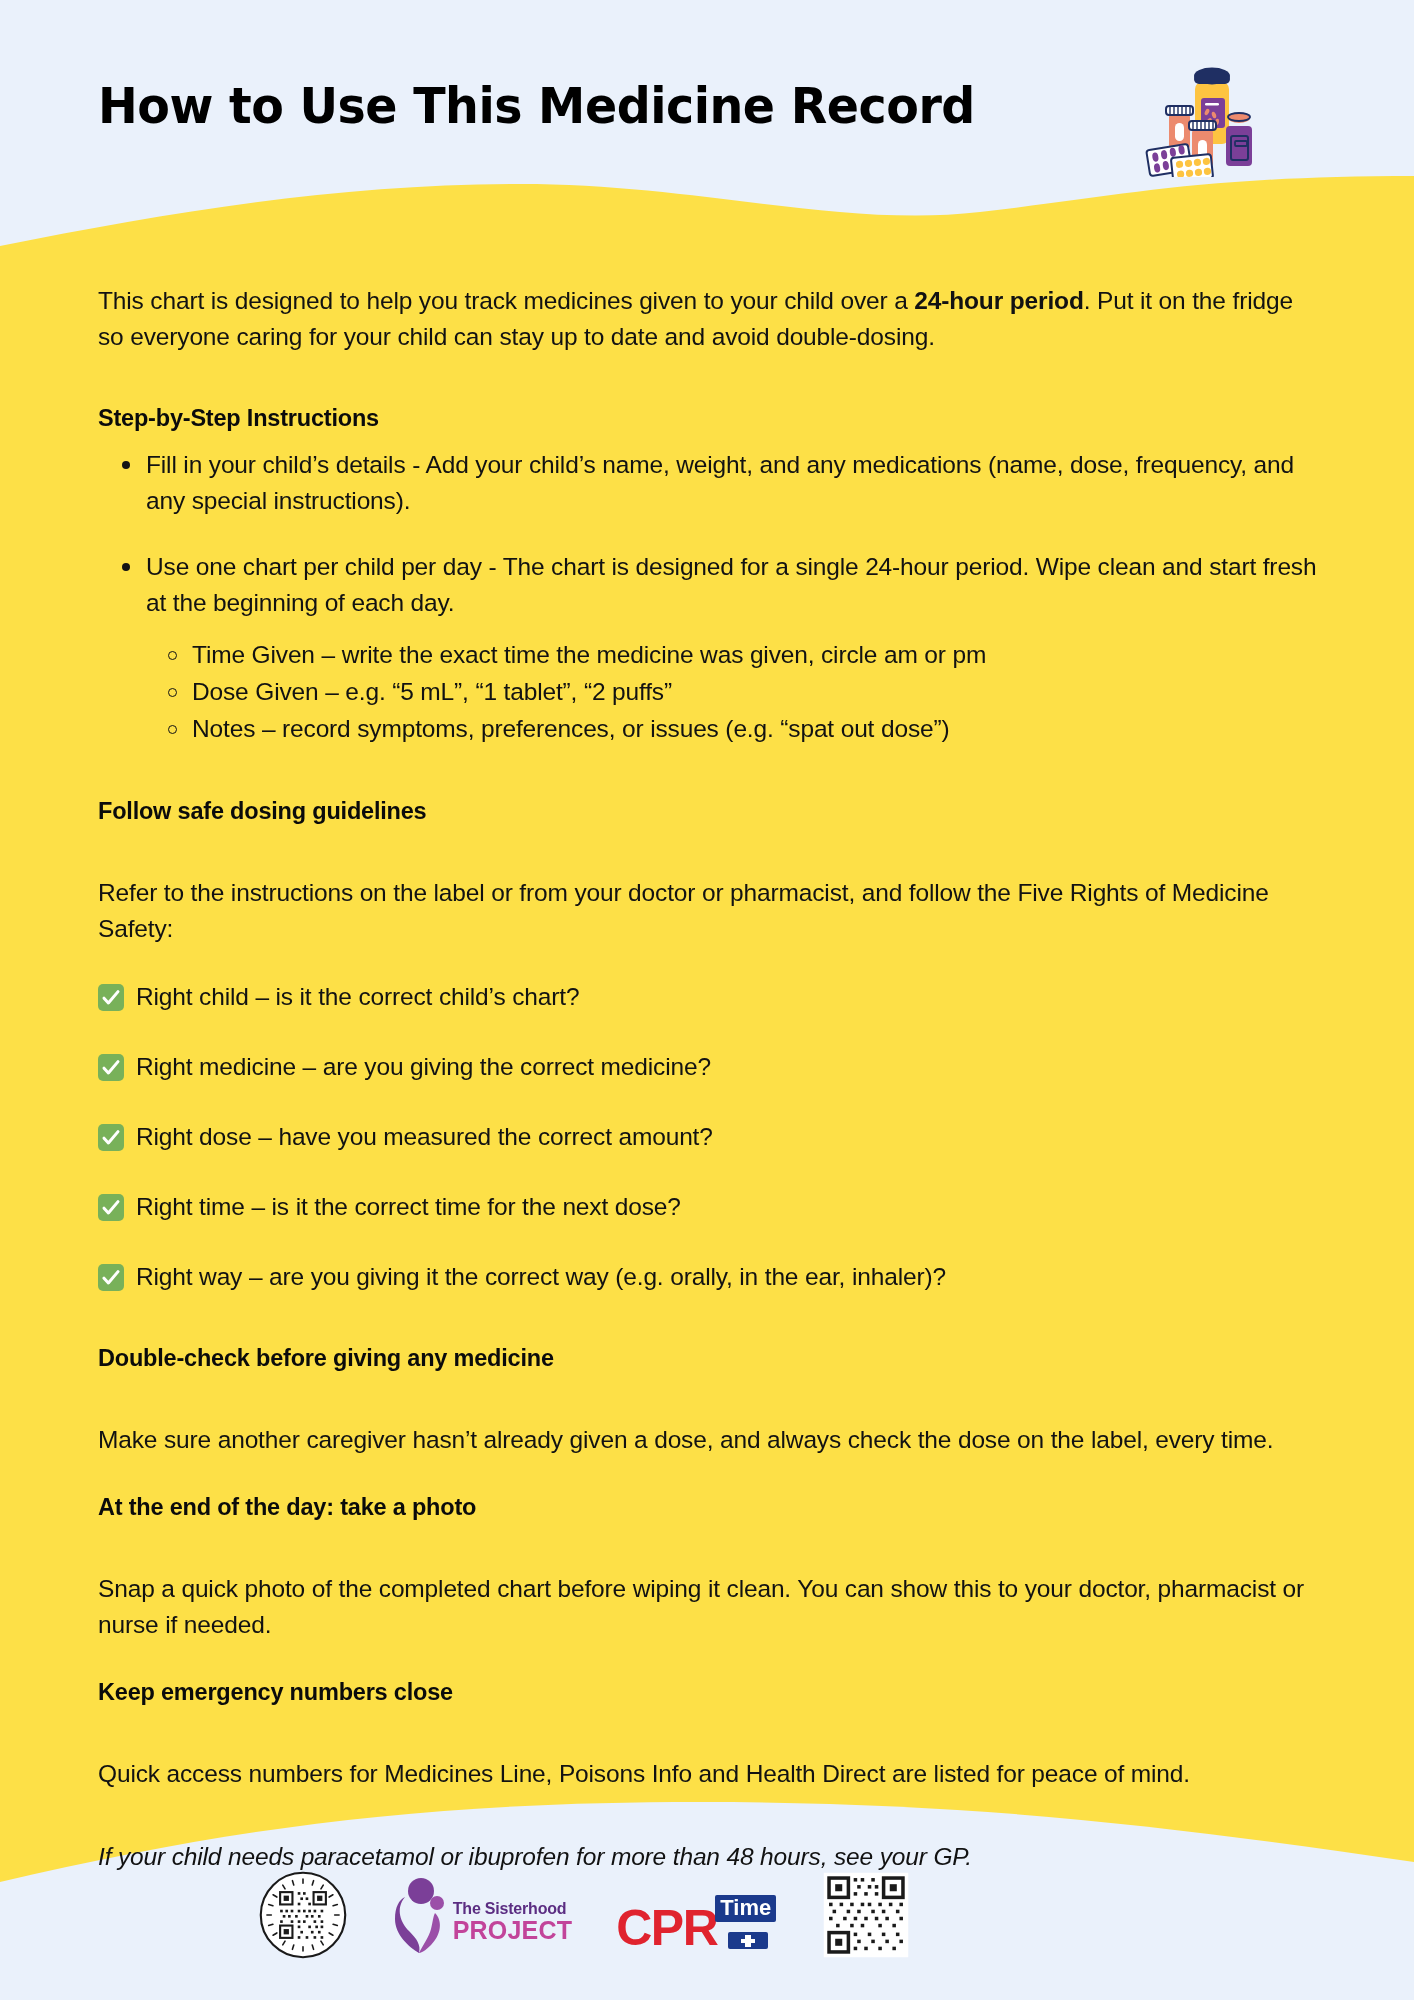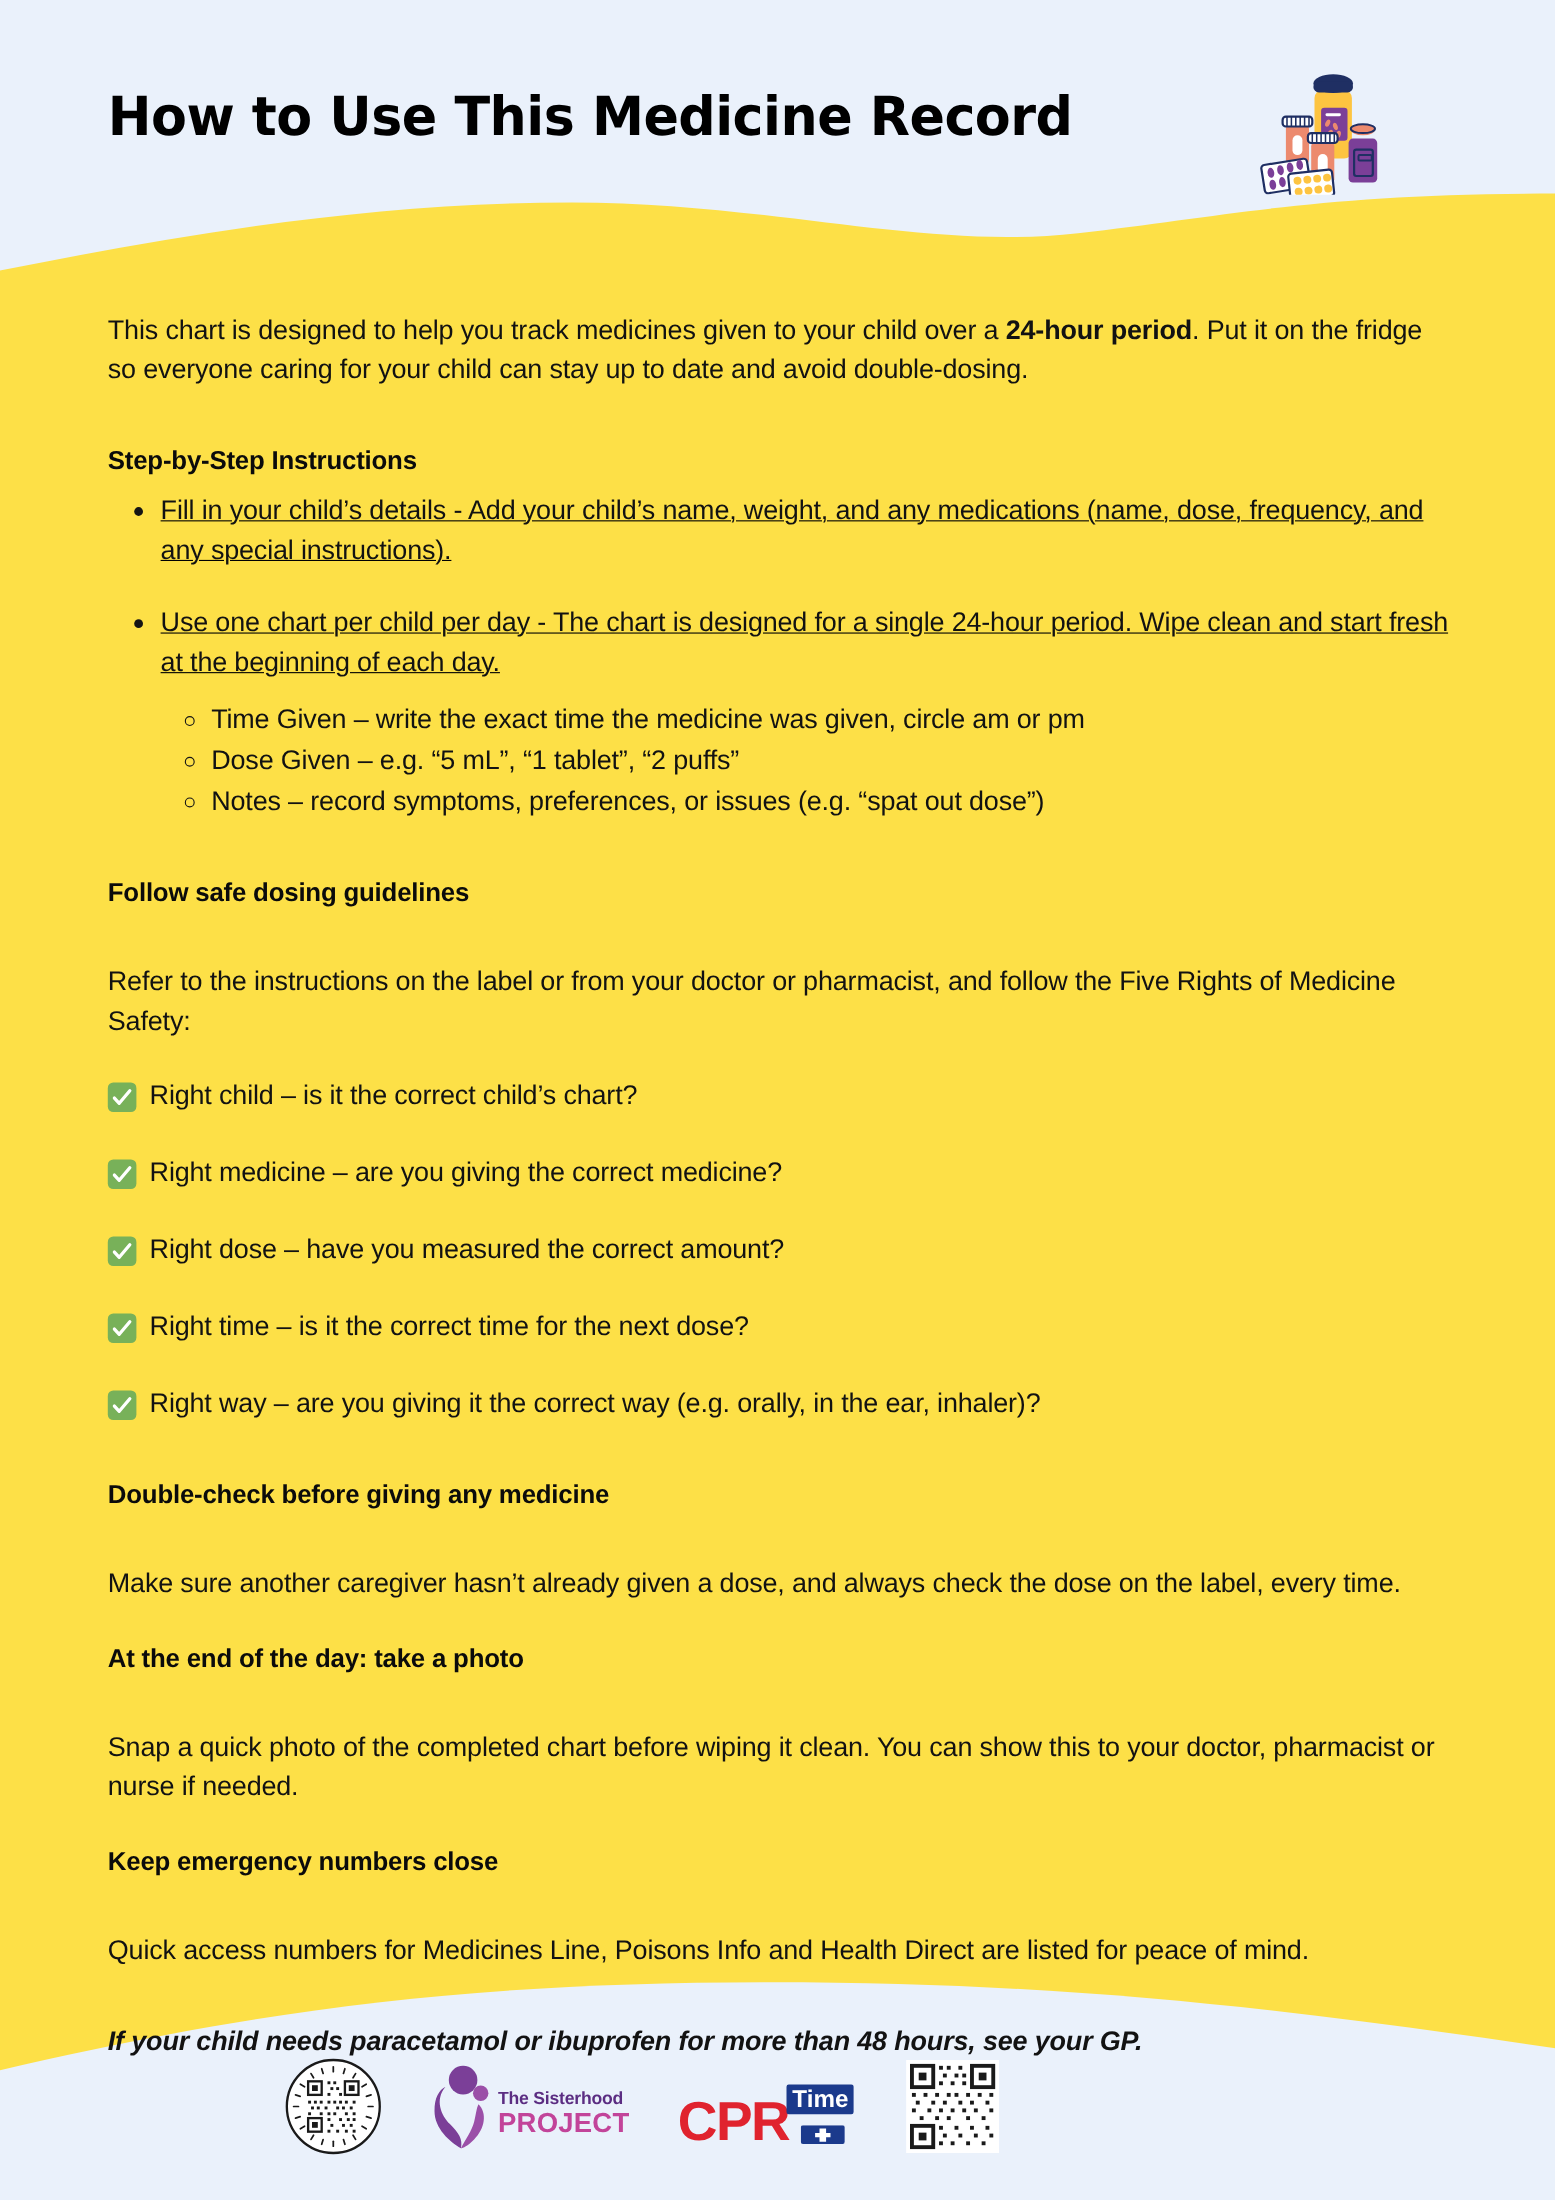--- a/index.html
+++ b/index.html
@@ -109,21 +109,20 @@
 
   .gap-lg { height: 46px; }
   .gap-md { height: 32px; }
   .gap-xs { height: 12px; }
 
   
   ul.level1 {
     list-style: none;
     margin: 0;
     padding: 0;
-    text-decoration: underline;
   }
   ul.level1 > li {
     position: relative;
     padding-left: 48px;
     margin-bottom: 30px;
   }
   ul.level1 > li:last-child { margin-bottom: 0; }
   ul.level1 > li .bullet-dot {
     position: absolute;
     left: 24px;
@@ -174,21 +173,20 @@
     top: 5px;
     width: 26px;
     height: 27px;
     border-radius: 5px;
     background: #78b159;
   }
   .check-box svg { display: block; }
 
   .italic-note {
     font-style: italic;
-    font-weight: bold;
   }
 
   
   .footer {
     position: absolute;
     left: 0;
     bottom: 30px;
     width: 1169px;
     height: 110px;
     display: flex;

